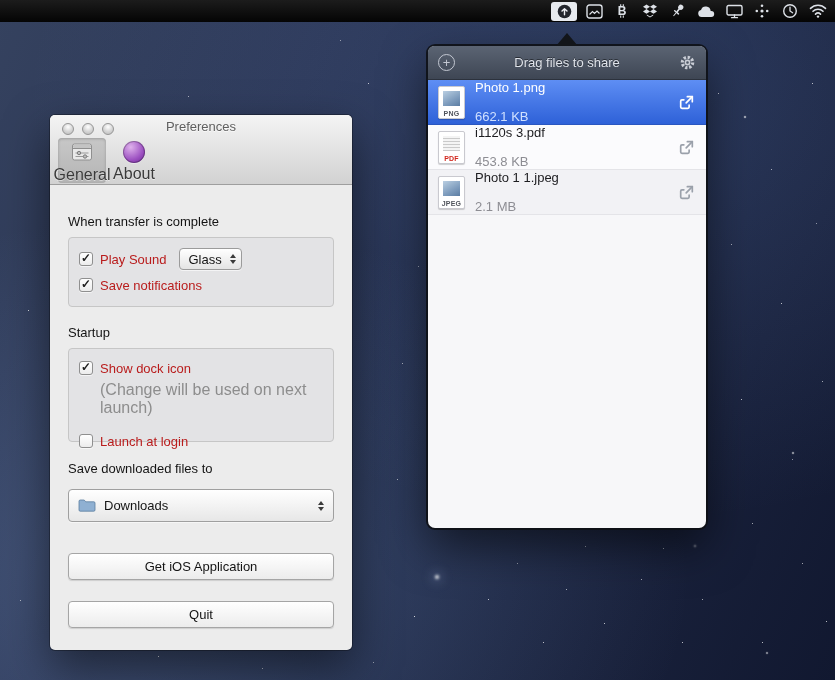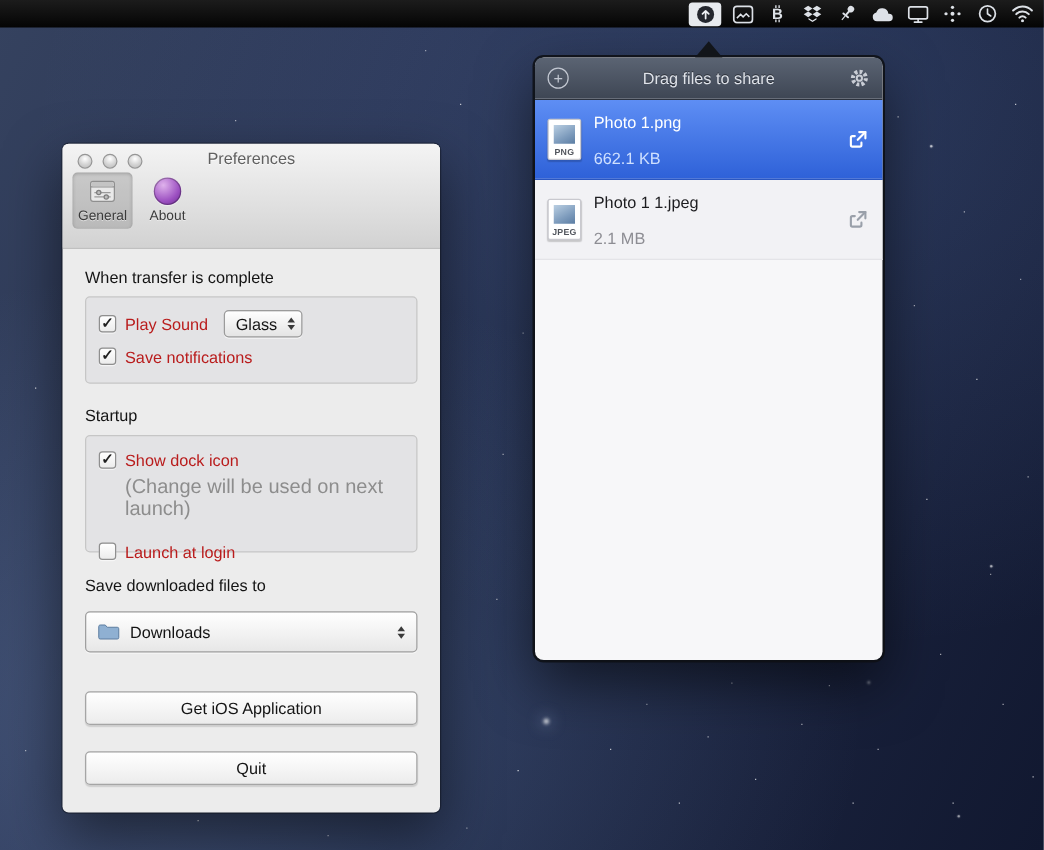--- a/index.html
+++ b/index.html
@@ -91,21 +91,21 @@
     color:#dfe3ea; text-shadow:0 -1px 0 rgba(0,0,0,.5);
   }
   .add-btn {
     width:17px; height:17px; border-radius:50%; border:1.5px solid #c3c8d2;
     color:#c3c8d2; background:transparent; display:flex; align-items:center; justify-content:center;
     font-size:13px; line-height:1; z-index:2; cursor:default; font-family:inherit;
   }
   .gear-btn { margin-left:auto; z-index:2; background:none; border:none; display:flex; cursor:default; }
 
   .file-row {
-    height:64px; display:flex; align-items:center; padding:0 10px; gap:10px;
+    height:45px; display:flex; align-items:center; padding:0 10px; gap:10px;
     border-bottom:1px solid #e4e4e8; background:#fbfbfd;
   }
   .file-row.alt { background:#f2f2f5; }
   .file-row.selected {
     background: linear-gradient(#5e8ef4, #2e61d8);
     border-bottom-color:#2a56c0;
   }
   .doc-icon {
     width:27px; height:33px; background:#fff; border:1px solid #c9c9cf; border-radius:2px;
     position:relative; box-shadow:0 1px 1px rgba(0,0,0,.18); flex:0 0 auto;
@@ -127,21 +127,21 @@
   .selected .share-btn { color:#ffffff; }
 
   
   .prefs {
     position:absolute; left:50px; top:115px; width:302px; height:535px;
     background:#ececec; border-radius:5px;
     box-shadow: 0 0 0 1px rgba(0,0,0,.3), 0 18px 45px rgba(0,0,0,.5);
     z-index: 3;
   }
   .prefs-top {
-    position:absolute; top:0; left:0; right:0; height:84px;
+    position:absolute; top:0; left:0; right:0; height:70px;
     border-radius:5px 5px 0 0;
     background: linear-gradient(#f4f4f4, #d2d2d2);
     border-bottom:1px solid #9e9e9e;
   }
   .traffic { position:absolute; left:12px; top:8px; display:flex; gap:8px; }
   .tl {
     width:12px; height:12px; border-radius:50%;
     background: radial-gradient(circle at 50% 30%, #ffffff, #d4d4d4 55%, #b9b9b9);
     border:1px solid #969696;
   }
@@ -154,21 +154,21 @@
     width:48px; height:45px; display:flex; flex-direction:column; align-items:center;
     border-radius:4px; padding-top:2px;
   }
   .tb-item.selected { background:rgba(0,0,0,0.14); box-shadow:inset 0 1px 3px rgba(0,0,0,0.22); }
   .tb-icon { width:25px; height:25px; display:flex; align-items:center; justify-content:center; }
   .about-icon-circle {
     width:22px; height:22px; border-radius:50%;
     background: radial-gradient(circle at 35% 28%, #dfb2ec, #9c50c1 60%, #66278d);
     box-shadow: inset 0 0 0 1px rgba(0,0,0,.25), 0 1px 0 rgba(255,255,255,.4);
   }
-  .tb-label { font-size:11px; color:#3a3a3a; margin-top:2px; text-shadow:0 1px 0 rgba(255,255,255,.5); }
+  .tb-label { font-size:16px; color:#3a3a3a; margin-top:2px; text-shadow:0 1px 0 rgba(255,255,255,.5); }
 
   .prefs-body { position:absolute; top:70px; left:0; right:0; bottom:0; }
   .sec-heading { position:absolute; left:18px; font-size:13px; color:#141414; }
   .h1 { top:29px; } .h2 { top:140px;text-align:center; } .h3 { top:276px; }
   .groupbox {
     position:absolute; left:18px; width:266px;
     background:#e3e3e5; border:1px solid #c6c6c6; border-radius:4px;
     padding:8px 10px; 
   }
   .box1 { top:52px; height:70px; }
@@ -328,20 +328,39 @@
         <span style="display:flex">
           <svg width="19" height="19" viewBox="0 0 18 18" fill="none" stroke="currentColor" stroke-width="1.6" stroke-linecap="round" stroke-linejoin="round">
               <path d="M6.5 6.5H4.7a1.2 1.2 0 0 0-1.2 1.2v5.6a1.2 1.2 0 0 0 1.2 1.2h5.6a1.2 1.2 0 0 0 1.2-1.2v-1.8"></path>
               <path d="M9.8 3.5h4.7v4.7"></path>
               <path d="M14.5 3.5L8.7 9.3"></path>
             </svg>
         </span>
       </button>
     </div>
 
+    <div class="file-row">
+      <div class="doc-icon pdf">
+        <div class="doc-thumb"></div>
+        <div class="doc-badge">PDF</div>
+      </div>
+      <div class="file-meta">
+        <div class="file-name">i1120s 3.pdf</div>
+        <div class="file-size">453.8 KB</div>
+      </div>
+      <button class="share-btn">
+        <span style="display:flex">
+          <svg width="19" height="19" viewBox="0 0 18 18" fill="none" stroke="currentColor" stroke-width="1.6" stroke-linecap="round" stroke-linejoin="round">
+              <path d="M6.5 6.5H4.7a1.2 1.2 0 0 0-1.2 1.2v5.6a1.2 1.2 0 0 0 1.2 1.2h5.6a1.2 1.2 0 0 0 1.2-1.2v-1.8"></path>
+              <path d="M9.8 3.5h4.7v4.7"></path>
+              <path d="M14.5 3.5L8.7 9.3"></path>
+            </svg>
+        </span>
+      </button>
+    </div>
 
     <div class="file-row alt">
       <div class="doc-icon jpeg">
         <div class="doc-thumb"></div>
         <div class="doc-badge">JPEG</div>
       </div>
       <div class="file-meta">
         <div class="file-name">Photo 1 1.jpeg</div>
         <div class="file-size">2.1 MB</div>
       </div>

